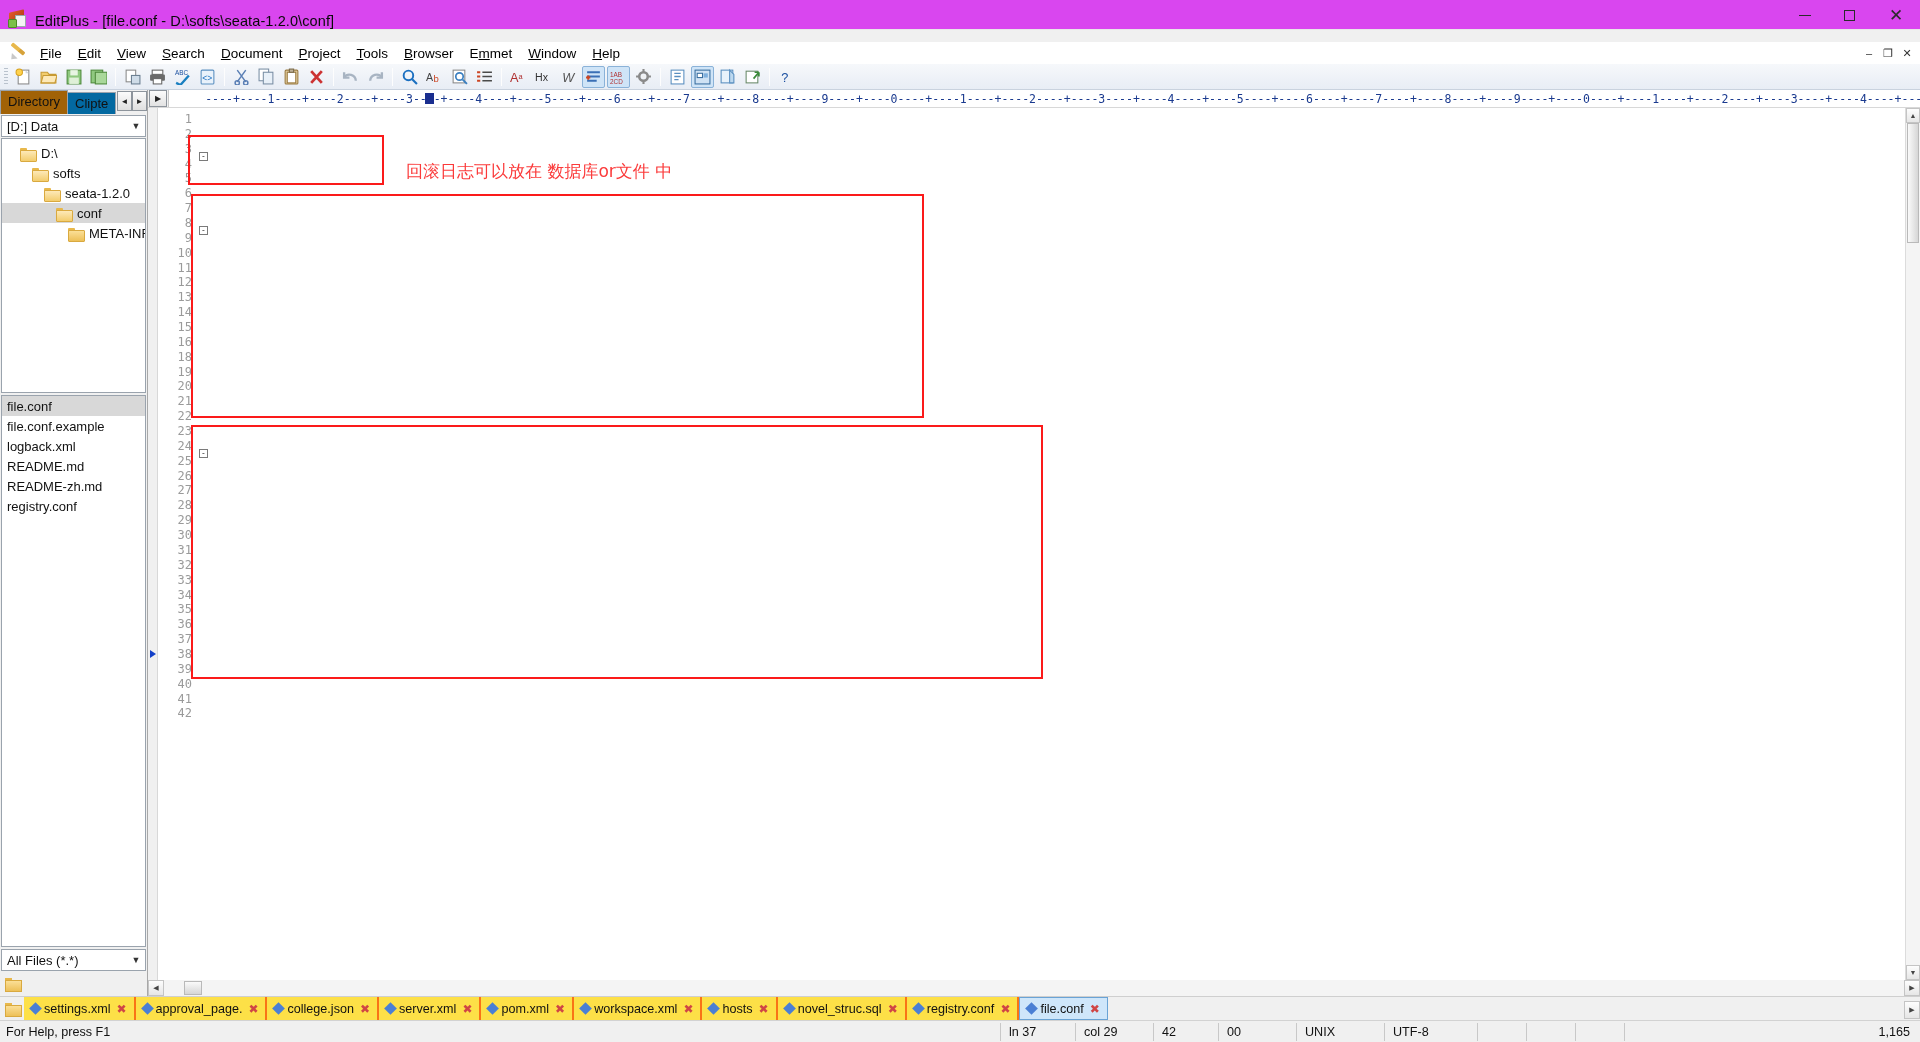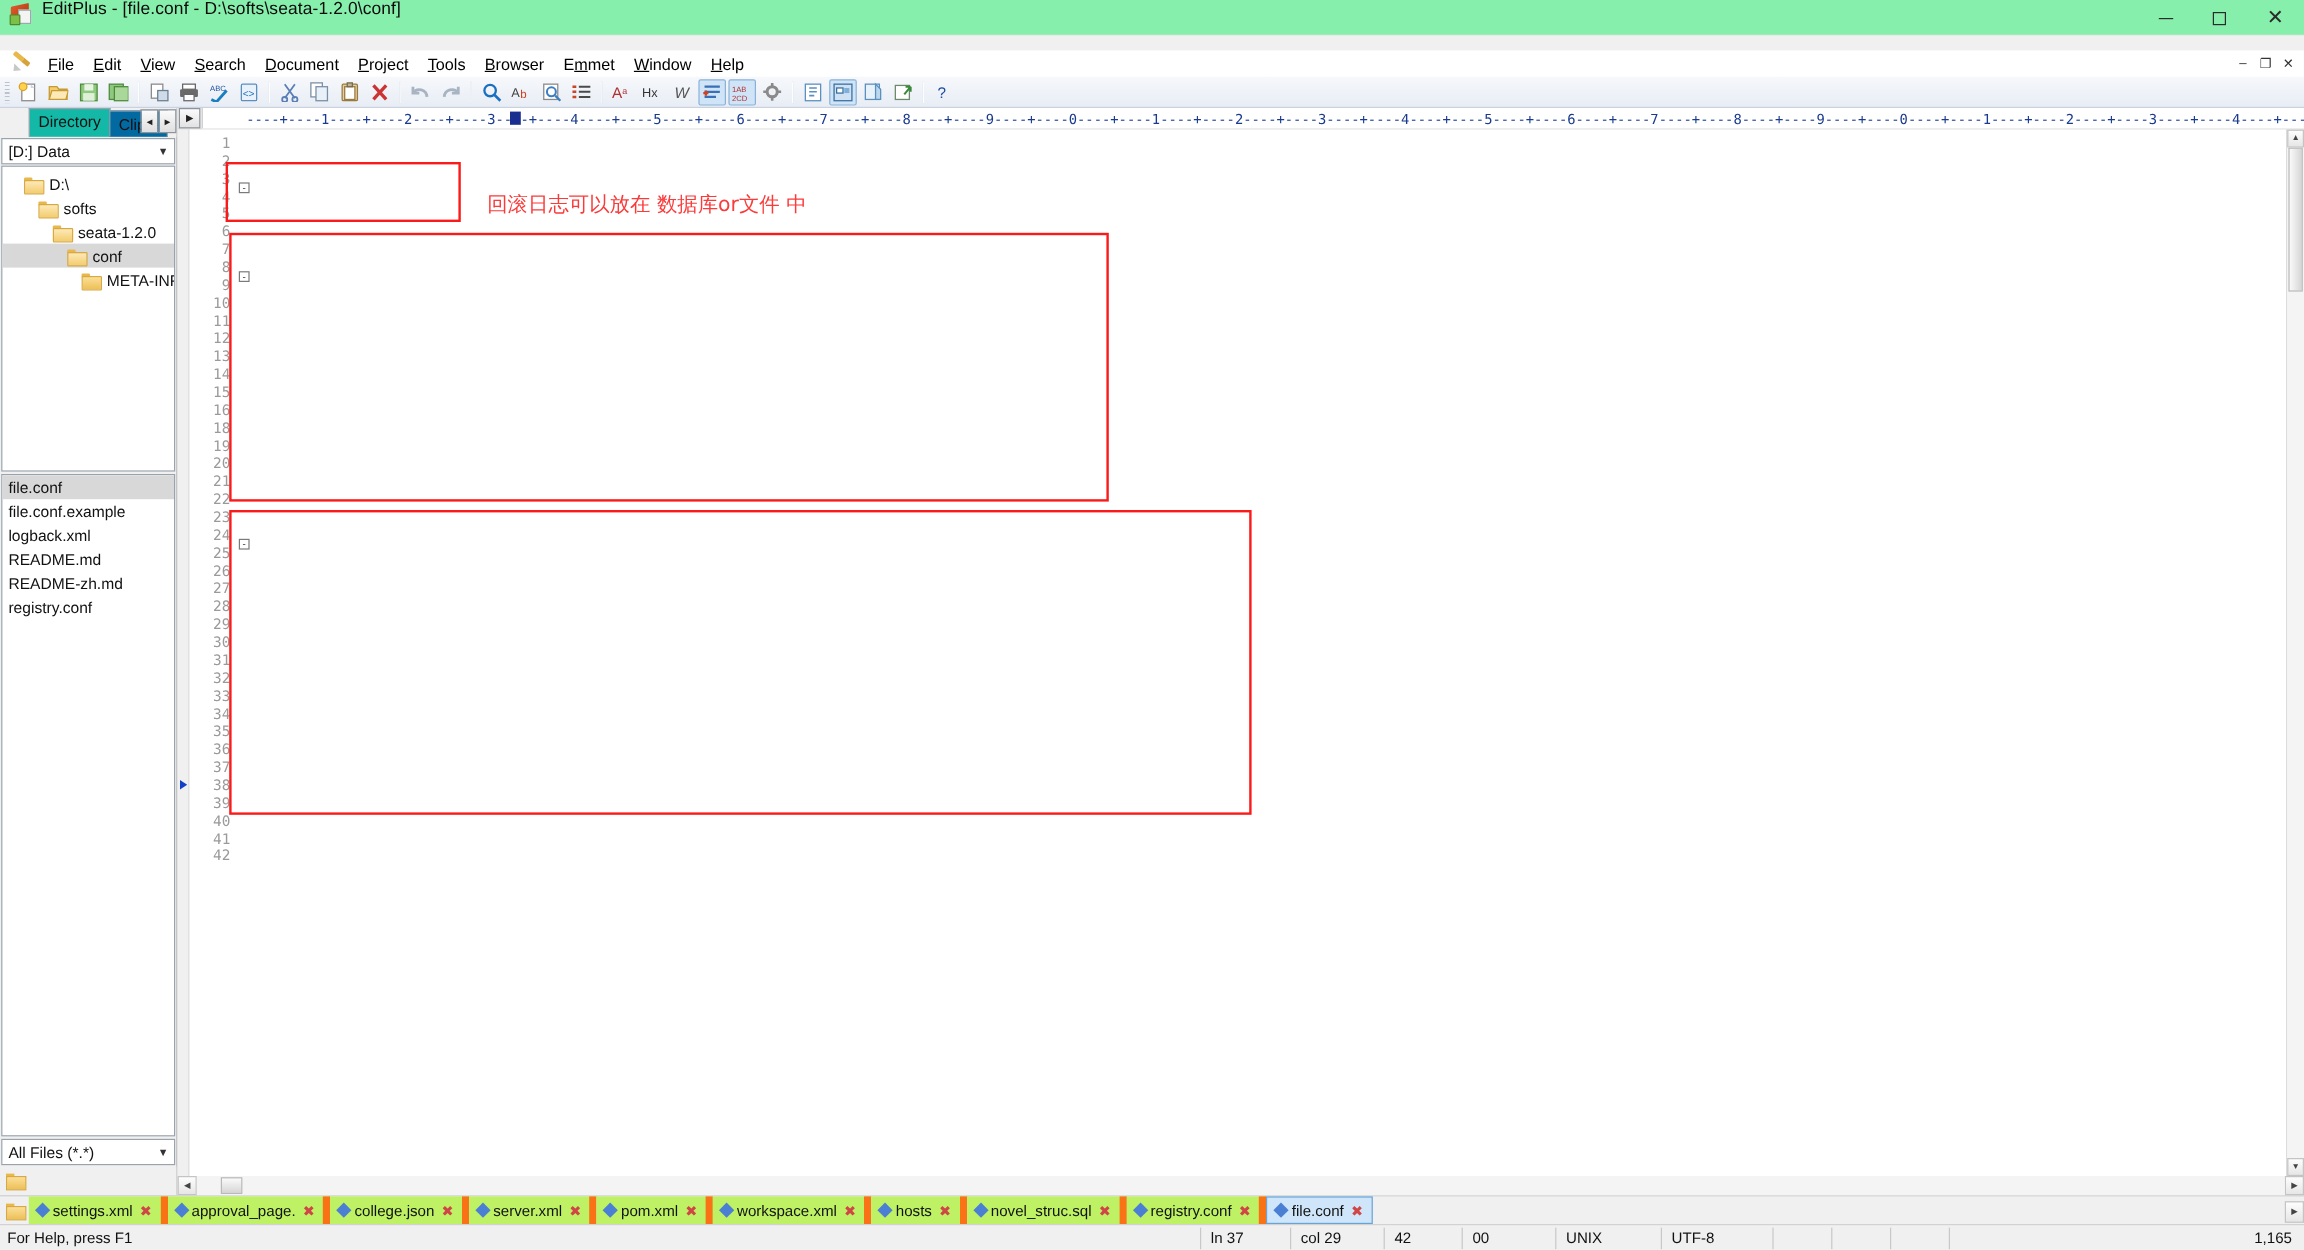--- a/index.html
+++ b/index.html
@@ -13,22 +13,22 @@
   #app {
     width: 1920px; height: 1042px;
     position: relative;
     display: flex; flex-direction: column;
     background: #f0f0f0;
   }
 
   
   .titlebar {
     height: 30px; flex: 0 0 30px;
-    background: #86efac;
-    display: flex; align-items: flex-start;
+    background: #d946ef;
+    display: flex; align-items: flex-end;
     position: relative;
     border-bottom: 1px solid #e8e8e8;
   }
   .tb-icon {
     width: 22px; height: 22px; margin-left: 7px; margin-right: 6px;
     position: relative; flex: 0 0 22px;
   }
   .tb-icon .bk {
     position: absolute; left: 2px; top: 4px; width: 15px; height: 11px;
     background: linear-gradient(135deg,#e05a2b,#b03c12);
@@ -132,21 +132,21 @@
     height: 24px; flex: 0 0 24px;
     display: flex; align-items: flex-end;
     background: #f0f0f0; position: relative;
   }
   .side-tab {
     font-size: 13px; padding: 3px 7px 3px 7px; height: 22px;
     border: 1px solid #9aa3ad; border-bottom: none;
     background: #0369a1; color: #111;
     margin-right: -1px; white-space: nowrap; overflow: hidden;
   }
-  .side-tab.sel { background: #14b8a6; height: 24px; margin-left: 24px; }
+  .side-tab.sel { background: #a16207; height: 24px; }
   .tabscroll {
     position: absolute; right: 0; top: 1px; display: flex;
   }
   .tabscroll div {
     width: 15px; height: 20px; border: 1px solid #8d949c;
     background: linear-gradient(180deg,#fbfbfb,#dfdfdf);
     font-size: 8px; display: flex; align-items: center; justify-content: center;
     color: #222;
   }
   .drive-bar {
@@ -334,22 +334,22 @@
     border-top: 1px solid #cfcfcf;
     padding-left: 2px;
   }
   .tab-folder-ic {
     width: 22px; display: flex; align-items: center; justify-content: center;
     flex: 0 0 22px;
   }
   .dtab {
     display: flex; align-items: center; gap: 4px;
     padding: 0 7px; font-size: 12.6px; color: #111;
-    border-right: 6px solid #f97316; white-space: nowrap;
-    background: #bef264;
+    border-right: 2px solid #f97316; white-space: nowrap;
+    background: #fde047;
   }
   .dtab.sel { background: #cfe6fa; border: 1px solid #6aa3d5; }
   .tab-dia {
     width: 9px; height: 9px; background: #4a7fd4;
     transform: rotate(45deg); flex: 0 0 9px;
   }
   .tab-x {
     color: #d04545; font-size: 12px; font-family: "DejaVu Sans", sans-serif;
     margin-left: 2px;
   }

